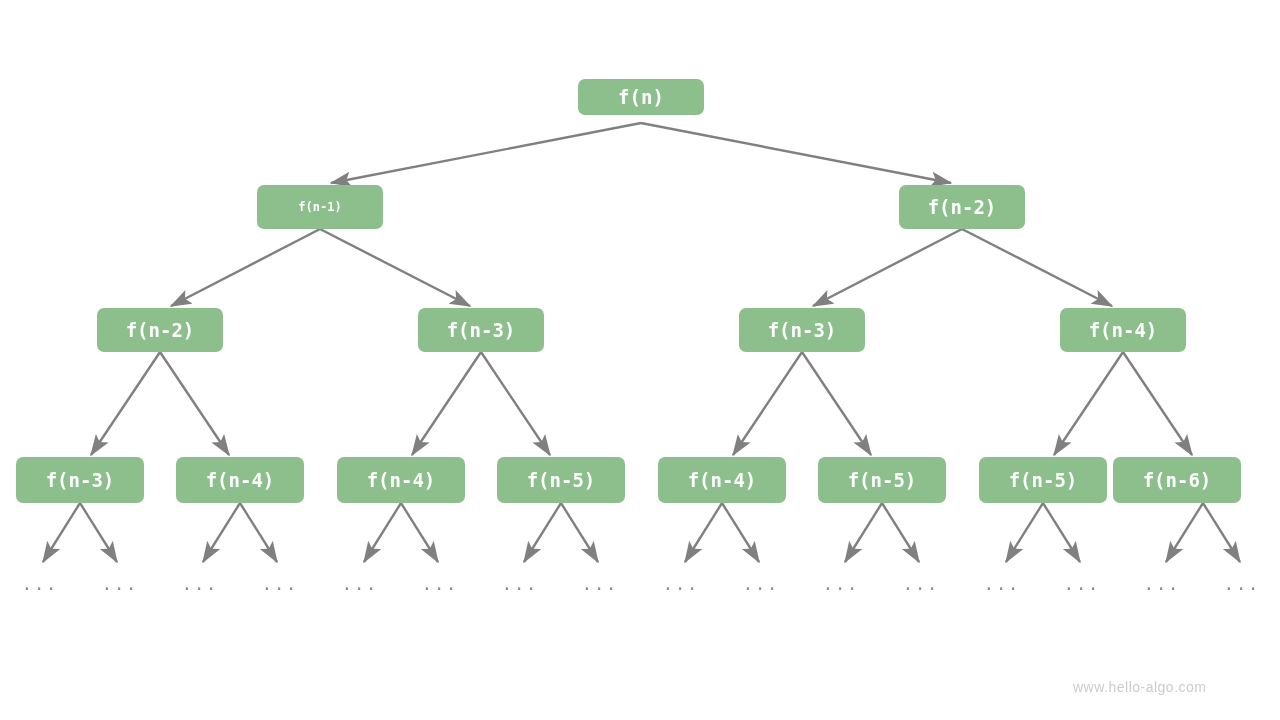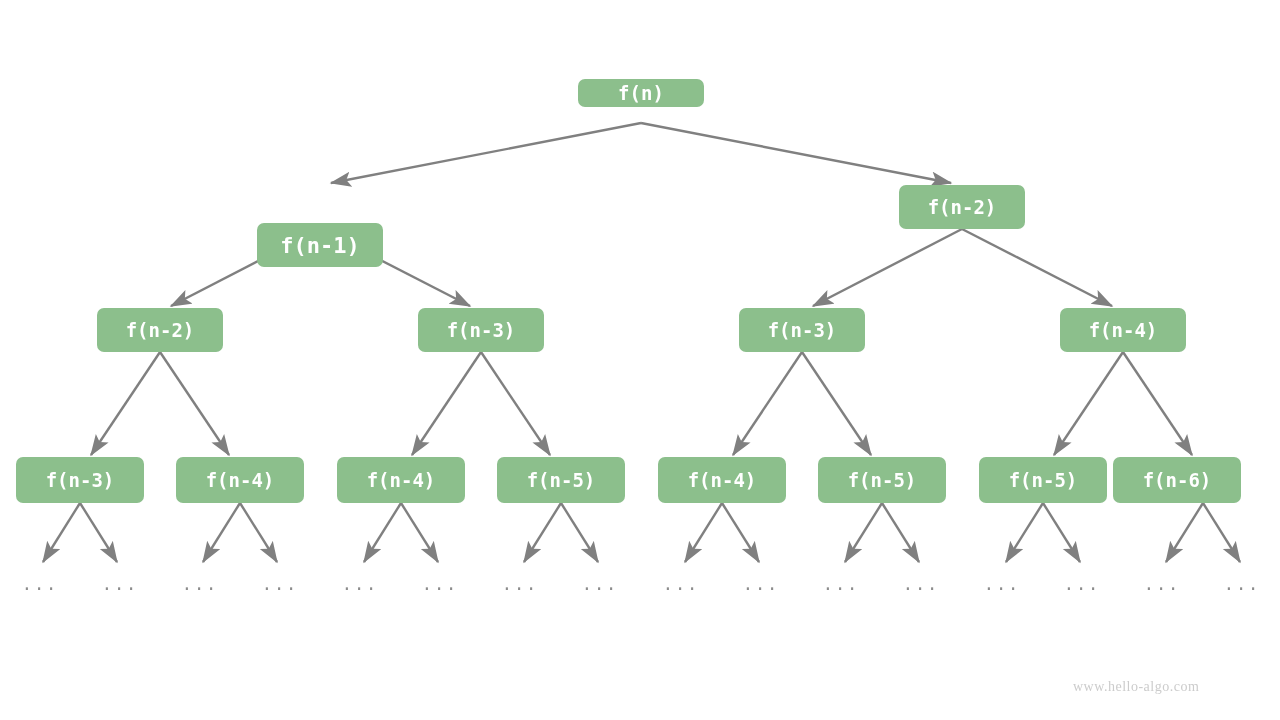--- a/index.html
+++ b/index.html
@@ -44,21 +44,21 @@
     font-family: "DejaVu Sans Mono", "Liberation Mono", monospace;
     font-size: 17px;
     letter-spacing: 2px;
     transform: translate(-50%, -50%);
     white-space: nowrap;
     user-select: none;
   }
   #watermark {
     position: absolute;
     color: #cccccc;
-    font-family: Liberation Serif, serif;
+    font-family: Liberation Sans, sans-serif;
     font-size: 14px;
     letter-spacing: 0.5px;
     white-space: nowrap;
     user-select: none;
   }
 </style>
 </head>
 <body>
 
 <div id="canvas" style="background: rgb(255, 255, 255);">
@@ -99,24 +99,24 @@
         <line x1="882" y1="503" x2="845" y2="562" stroke="#808080" stroke-width="2.4" marker-end="url(#arrowhead)"></line>
         <line x1="882" y1="503" x2="919" y2="562" stroke="#808080" stroke-width="2.4" marker-end="url(#arrowhead)"></line>
         <line x1="1043" y1="503" x2="1006" y2="562" stroke="#808080" stroke-width="2.4" marker-end="url(#arrowhead)"></line>
         <line x1="1043" y1="503" x2="1080" y2="562" stroke="#808080" stroke-width="2.4" marker-end="url(#arrowhead)"></line>
         <line x1="1203" y1="503" x2="1166" y2="562" stroke="#808080" stroke-width="2.4" marker-end="url(#arrowhead)"></line>
         <line x1="1203" y1="503" x2="1240" y2="562" stroke="#808080" stroke-width="2.4" marker-end="url(#arrowhead)"></line>
       </g>
   </svg>
 
   <div id="nodes-layer">
-      <div class="node" style="width: 126px; height: 28px; left: 578px; top: 79px; font-size: 19px; background: rgb(140, 191, 140); color: rgb(255, 255, 255);">
+      <div class="node" style="width: 126px; height: 36px; left: 578px; top: 79px; font-size: 19px; background: rgb(140, 191, 140); color: rgb(255, 255, 255);">
         <span>f(n)</span>
       </div>
-      <div class="node" style="width: 126px; height: 44px; left: 257px; top: 185px; font-size: 22px; background: rgb(140, 191, 140); color: rgb(255, 255, 255); margin-top: 38px;">
+      <div class="node" style="width: 126px; height: 44px; left: 257px; top: 185px; font-size: 12px; background: rgb(140, 191, 140); color: rgb(255, 255, 255);">
         <span>f(n-1)</span>
       </div>
       <div class="node" style="width: 126px; height: 44px; left: 899px; top: 185px; font-size: 19px; background: rgb(140, 191, 140); color: rgb(255, 255, 255);">
         <span>f(n-2)</span>
       </div>
       <div class="node" style="width: 126px; height: 44px; left: 97px; top: 308px; font-size: 19px; background: rgb(140, 191, 140); color: rgb(255, 255, 255);">
         <span>f(n-2)</span>
       </div>
       <div class="node" style="width: 126px; height: 44px; left: 418px; top: 308px; font-size: 19px; background: rgb(140, 191, 140); color: rgb(255, 255, 255);">
         <span>f(n-3)</span>

